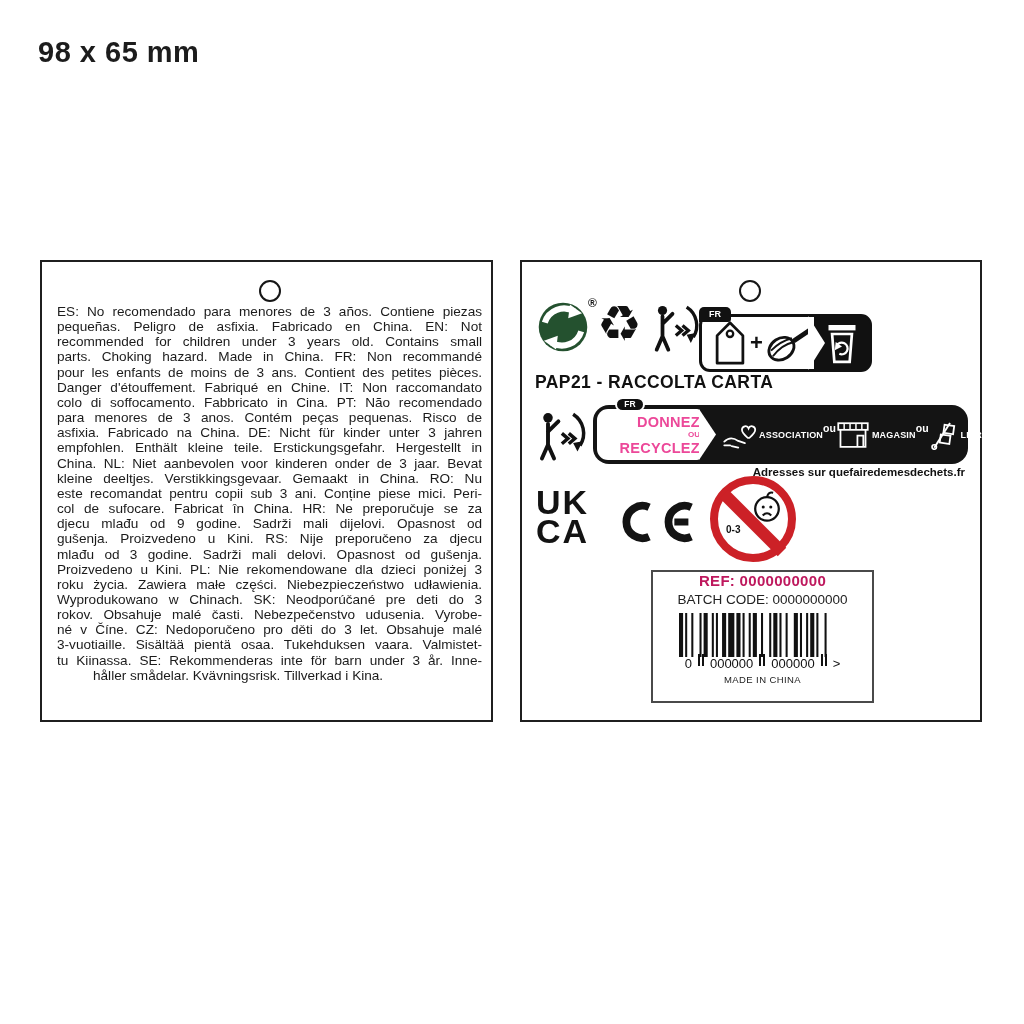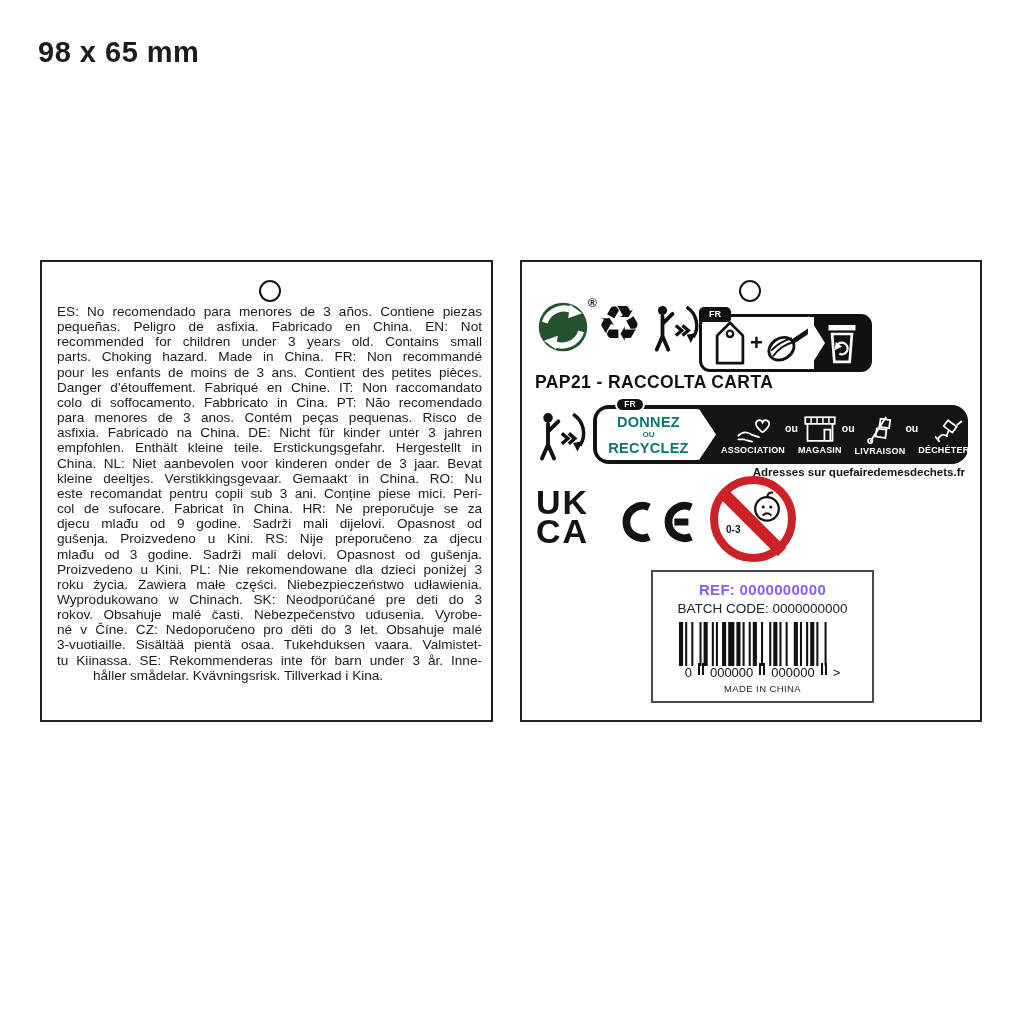--- a/index.html
+++ b/index.html
@@ -49,49 +49,49 @@
   .tag-svg { margin-left:12px; }
 
   .pap21 { left:13px; top:110px; font-size:17.5px; font-weight:bold; letter-spacing:0.4px; color:#111; }
 
   
   .triman2 { left:13px; top:147px; width:52px; height:54px; }
   .donnez-bar { left:71px; top:143px; width:375px; height:59px; background:#141414; border-radius:16px;
                 display:flex; align-items:center; justify-content:space-evenly; padding-left:128px; }
   .badge { position:absolute; left:4px; top:4px; bottom:4px; width:103px; background:#fff;
            border-radius:11px 3px 3px 11px; display:flex; flex-direction:column;
-           align-items:center; justify-content:center; color:#0f766e; }
+           align-items:flex-end; justify-content:center; color:#ec4899; }
   .badge-arrow { position:absolute; left:106px; top:4px; bottom:4px; width:17px; background:#fff;
                  clip-path:polygon(0 0, 100% 50%, 0 100%); }
   .badge .l1, .badge .l3 { font-size:14.5px; font-weight:bold; letter-spacing:0.3px; }
   .badge .l2 { font-size:8px; font-weight:bold; margin:0.5px 0; }
   .fr-pill { position:absolute; left:22px; top:-8px; width:30px; height:15px; background:#111;
              border:2px solid #fff; border-radius:9px; color:#fff; font-size:8.5px; font-weight:bold;
              text-align:center; line-height:11px; }
-  .opt { display:flex; flex-direction:column; align-items:center; gap:2px; color:#fff; }
+  .opt { display:flex; flex-direction:row; align-items:center; gap:2px; color:#fff; }
   .opt-label { font-size:9px; font-weight:bold; letter-spacing:0.2px; white-space:nowrap; }
   .ou { color:#fff; font-size:10.5px; font-weight:bold; transform:translateY(-7px); }
 
   .adresses { right:15px; top:204px; font-size:11.5px; font-weight:bold; color:#111; }
 
   
   .ukca { left:14px; top:226px; font-size:34px; font-weight:bold; line-height:29px;
           letter-spacing:2px; color:#131313; }
   .ce-svg { left:92px; top:233px; }
   .age-sign { left:188px; top:214px; width:86px; height:86px; border:8px solid #cc2127;
               border-radius:50%; background:#fff; }
   .age-band { position:absolute; left:-6px; top:33px; width:82px; height:12px; background:#cc2127;
               transform:rotate(45deg); }
   .age-baby { position:absolute; left:32px; top:5px; }
   .age-text { position:absolute; left:8px; top:40px; font-size:10px; font-weight:bold; color:#111; }
 
   
   .barcode-box { left:129px; top:308px; width:223px; height:133px; background:#fff;
                  border:2px solid #4a4a4a; text-align:center; }
-  .bc-ref   { margin-top:9px; font-size:15px; font-weight:bold; letter-spacing:0.3px; color:#8b5cf6; }
+  .bc-ref   { margin-top:0; font-size:15px; font-weight:bold; letter-spacing:0.3px; color:#be185d; }
   .bc-batch { margin-top:3px; font-size:13.5px; color:#222; }
   .bc-bars  { margin:6px auto 0; width:176px; height:44px; display:block; }
   .bc-digits { width:200px; margin:0 auto; display:flex; align-items:flex-start;
                justify-content:center; gap:6px; font-size:13px; color:#111; line-height:13px; }
   .bc-guard { width:6px; height:12px; margin-top:-3px; border-left:2px solid #111;
               border-right:2px solid #111; }
   .bc-made { margin-top:4px; font-size:9.5px; letter-spacing:0.4px; color:#222; }
 
   svg { display:block; }
 </style>

